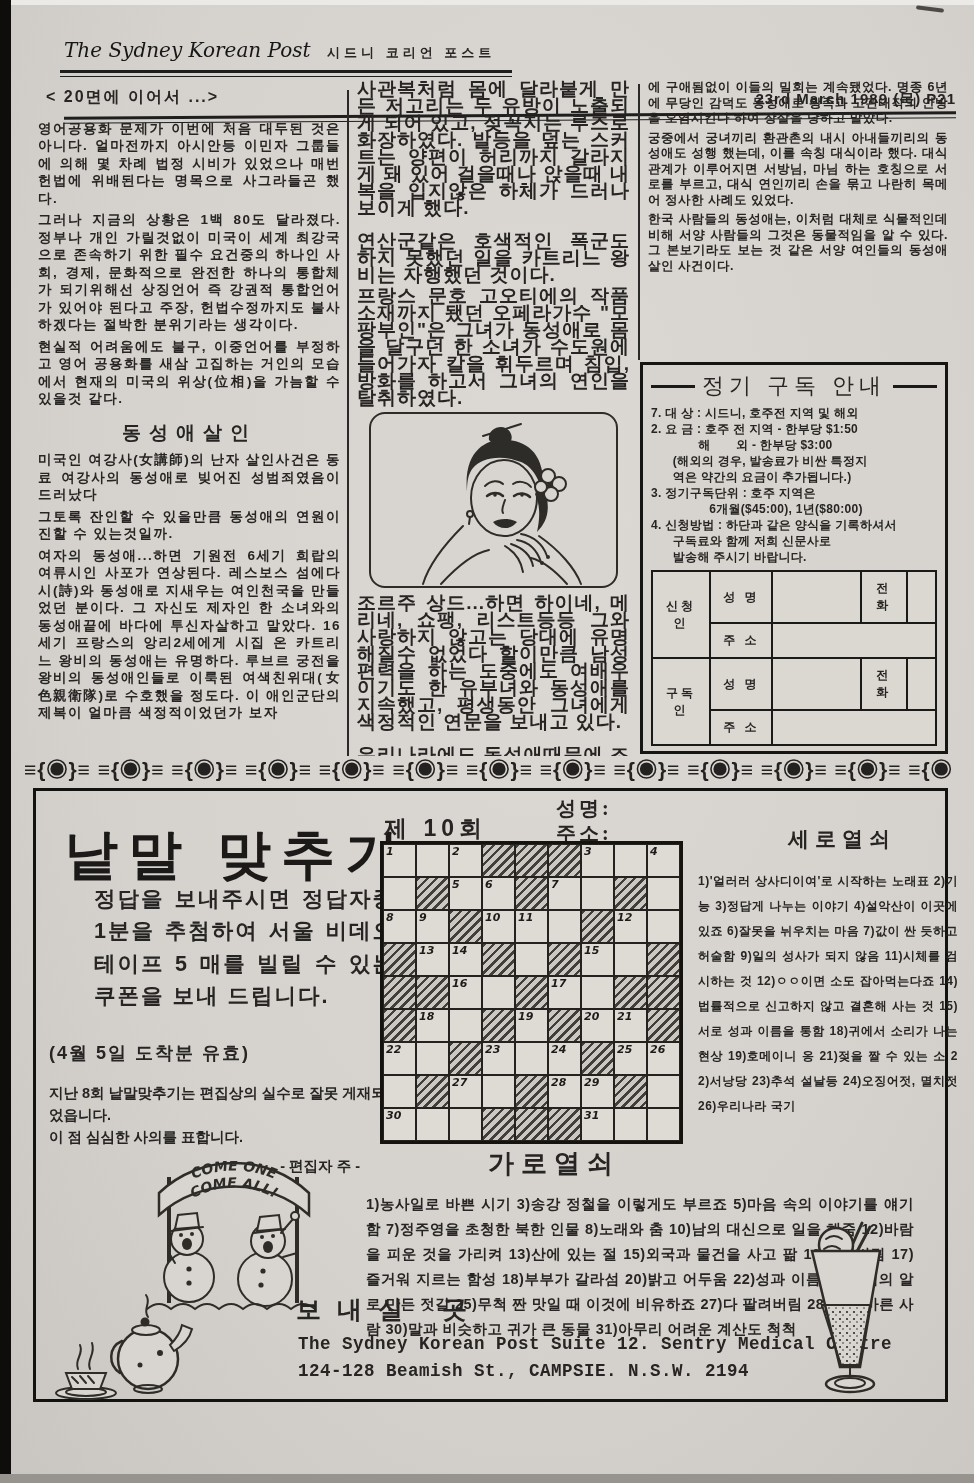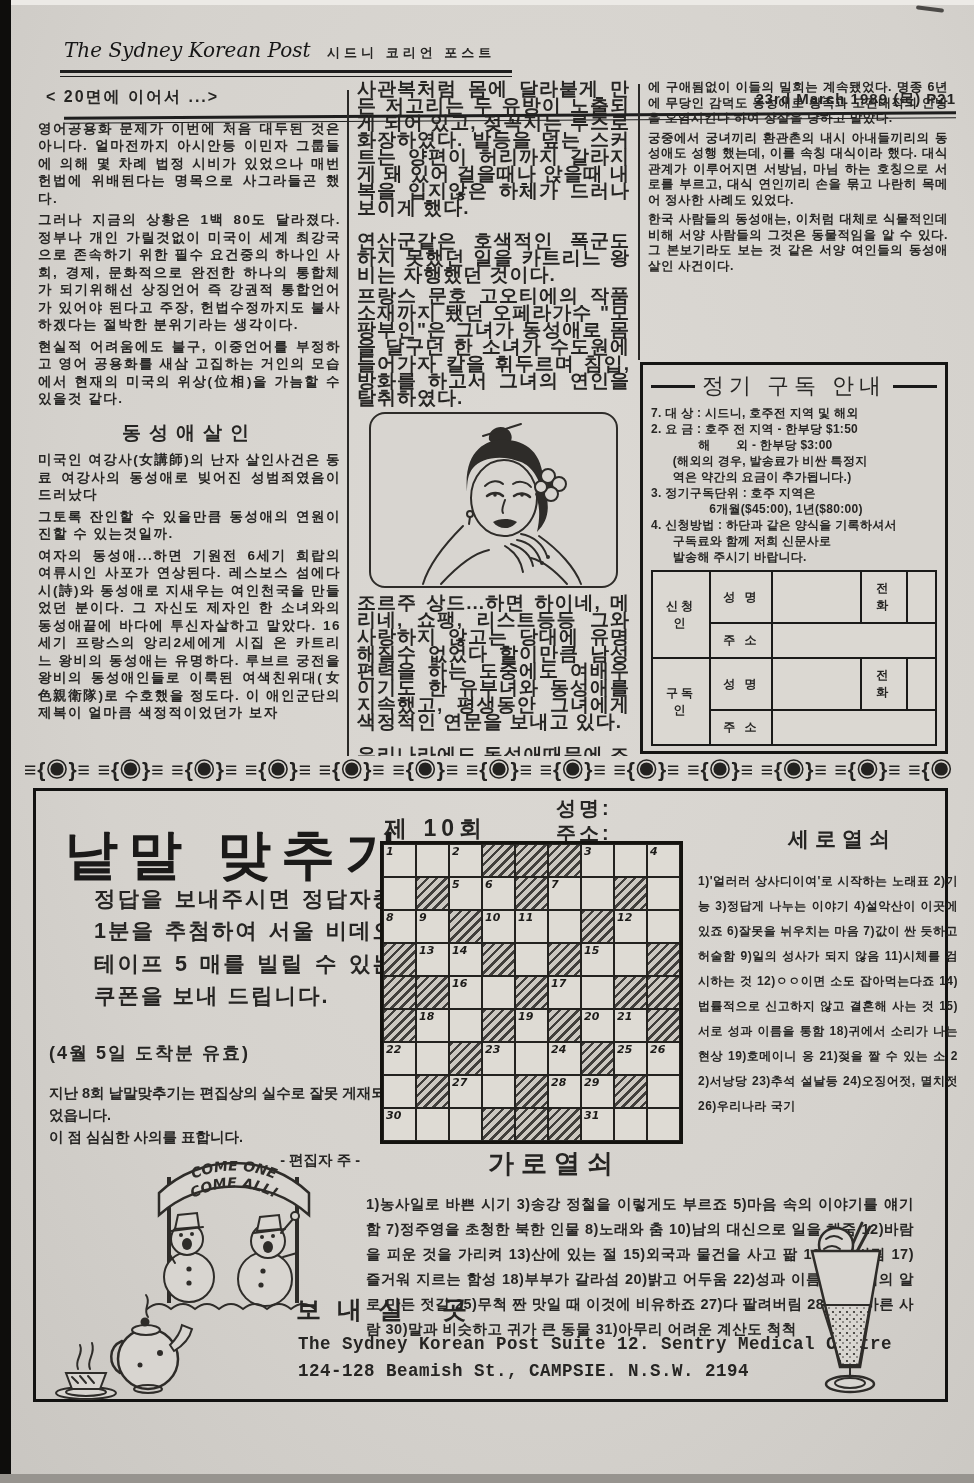--- a/index.html
+++ b/index.html
@@ -52,29 +52,29 @@
   .ornament{position:absolute;left:24px;top:753px;width:928px;height:30px;overflow:hidden;white-space:nowrap;
             font-size:21px;font-weight:700;letter-spacing:1px;color:#232220;}
 
   
   .puzzle-box{position:absolute;left:33px;top:788px;width:915px;height:614px;border:3px solid #121211;box-sizing:border-box;}
   .pz-title{position:absolute;left:28px;top:28px;font-size:54px;font-weight:800;letter-spacing:10px;color:#1b1a19;}
   .pz-promo{position:absolute;left:58px;top:92px;width:302px;font-size:21.5px;font-weight:700;line-height:1.5;
             letter-spacing:2px;text-align:justify;word-break:break-all;}
   .pz-validity{position:absolute;left:13px;top:250px;font-size:18px;font-weight:800;letter-spacing:2px;}
   .pz-notice{position:absolute;left:13px;top:292px;width:345px;font-size:14.5px;font-weight:700;line-height:1.5;}
-  .pz-notice-sign{text-align:right;padding-right:34px;margin-top:2px;}
+  .pz-notice-sign{text-align:right;padding-right:34px;margin-top:8px;}
   .pz-snowmen{position:absolute;left:95px;top:370px;}
   .pz-teapot{position:absolute;left:12px;top:498px;}
   .pz-sendto-ko{position:absolute;left:260px;top:502px;font-size:25px;font-weight:700;letter-spacing:16px;}
   .pz-addr{position:absolute;font-family:"Liberation Mono",monospace;font-size:17.5px;font-weight:700;letter-spacing:0.5px;white-space:nowrap;}
   .pz-addr1{left:262px;top:543px;}
   .pz-addr2{left:262px;top:570px;}
   .pz-round{position:absolute;left:348px;top:22px;font-size:23px;font-weight:800;letter-spacing:5px;}
-  .pz-nameaddr{position:absolute;left:520px;top:5px;font-size:20px;font-weight:800;line-height:1.25;letter-spacing:3px;}
+  .pz-nameaddr{position:absolute;left:520px;top:5px;font-size:20px;font-weight:800;line-height:1.25;letter-spacing:3px;font-family:Liberation Serif, serif;}
   .cw-grid{position:absolute;left:344px;top:50px;display:grid;grid-template-columns:repeat(9,33px);grid-auto-rows:33px;
            border:3px solid #14130f;background:#d9d6d0;width:297px;}
   .cw-cell{border:1px solid #23221f;box-sizing:border-box;position:relative;background:#dedbd4;}
   .cw-block{background:#ccc8c1 repeating-linear-gradient(135deg,#413f3c 0 2.5px,rgba(0,0,0,0) 2.5px 6.5px);}
   .cw-num{position:absolute;left:2px;top:0;font-size:11px;font-weight:700;font-style:italic;font-family:"DejaVu Sans",sans-serif;color:#1c1b19;}
   .pz-across-head{position:absolute;left:452px;top:355px;font-size:26px;font-weight:800;letter-spacing:7px;}
   .pz-across{position:absolute;left:330px;top:401px;width:548px;font-size:14.5px;font-weight:700;line-height:25px;
              letter-spacing:0.5px;text-align:justify;word-break:break-all;}
   .pz-down-head{position:absolute;left:700px;top:34px;width:212px;text-align:center;font-size:21px;font-weight:800;letter-spacing:6px;}
   .pz-down{position:absolute;left:662px;top:78px;width:260px;height:322px;overflow:hidden;font-size:12px;font-weight:700;

